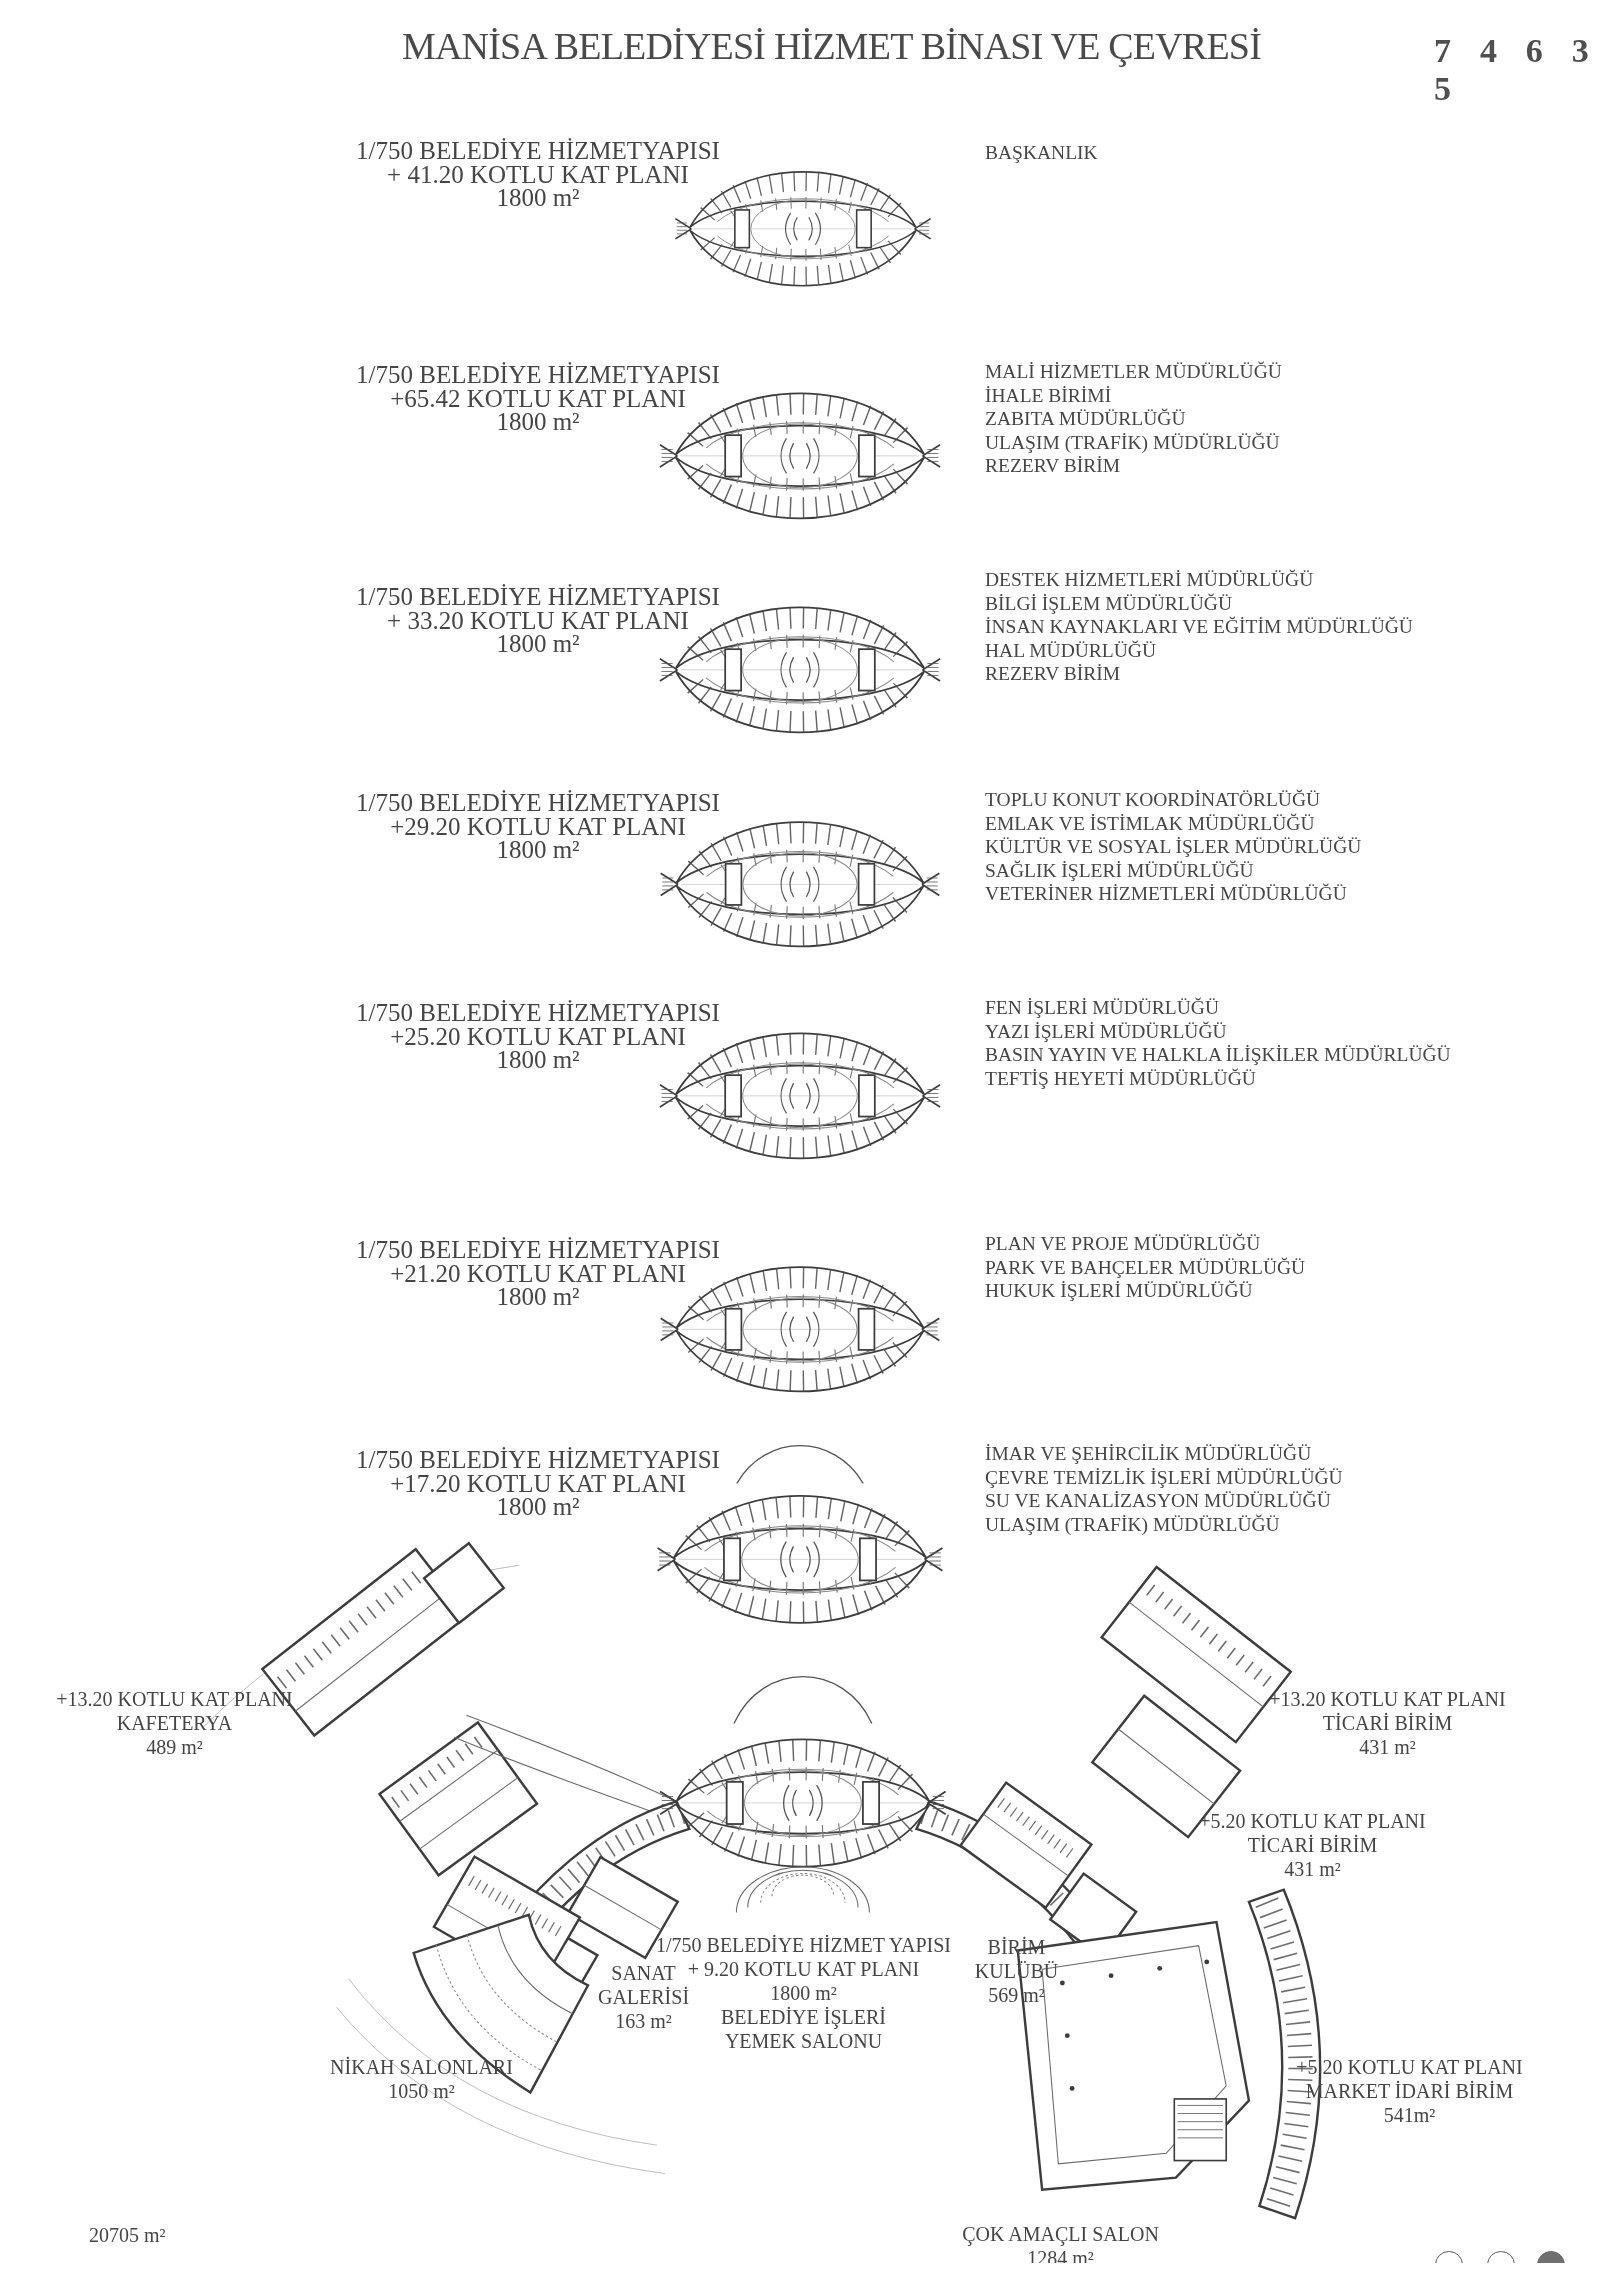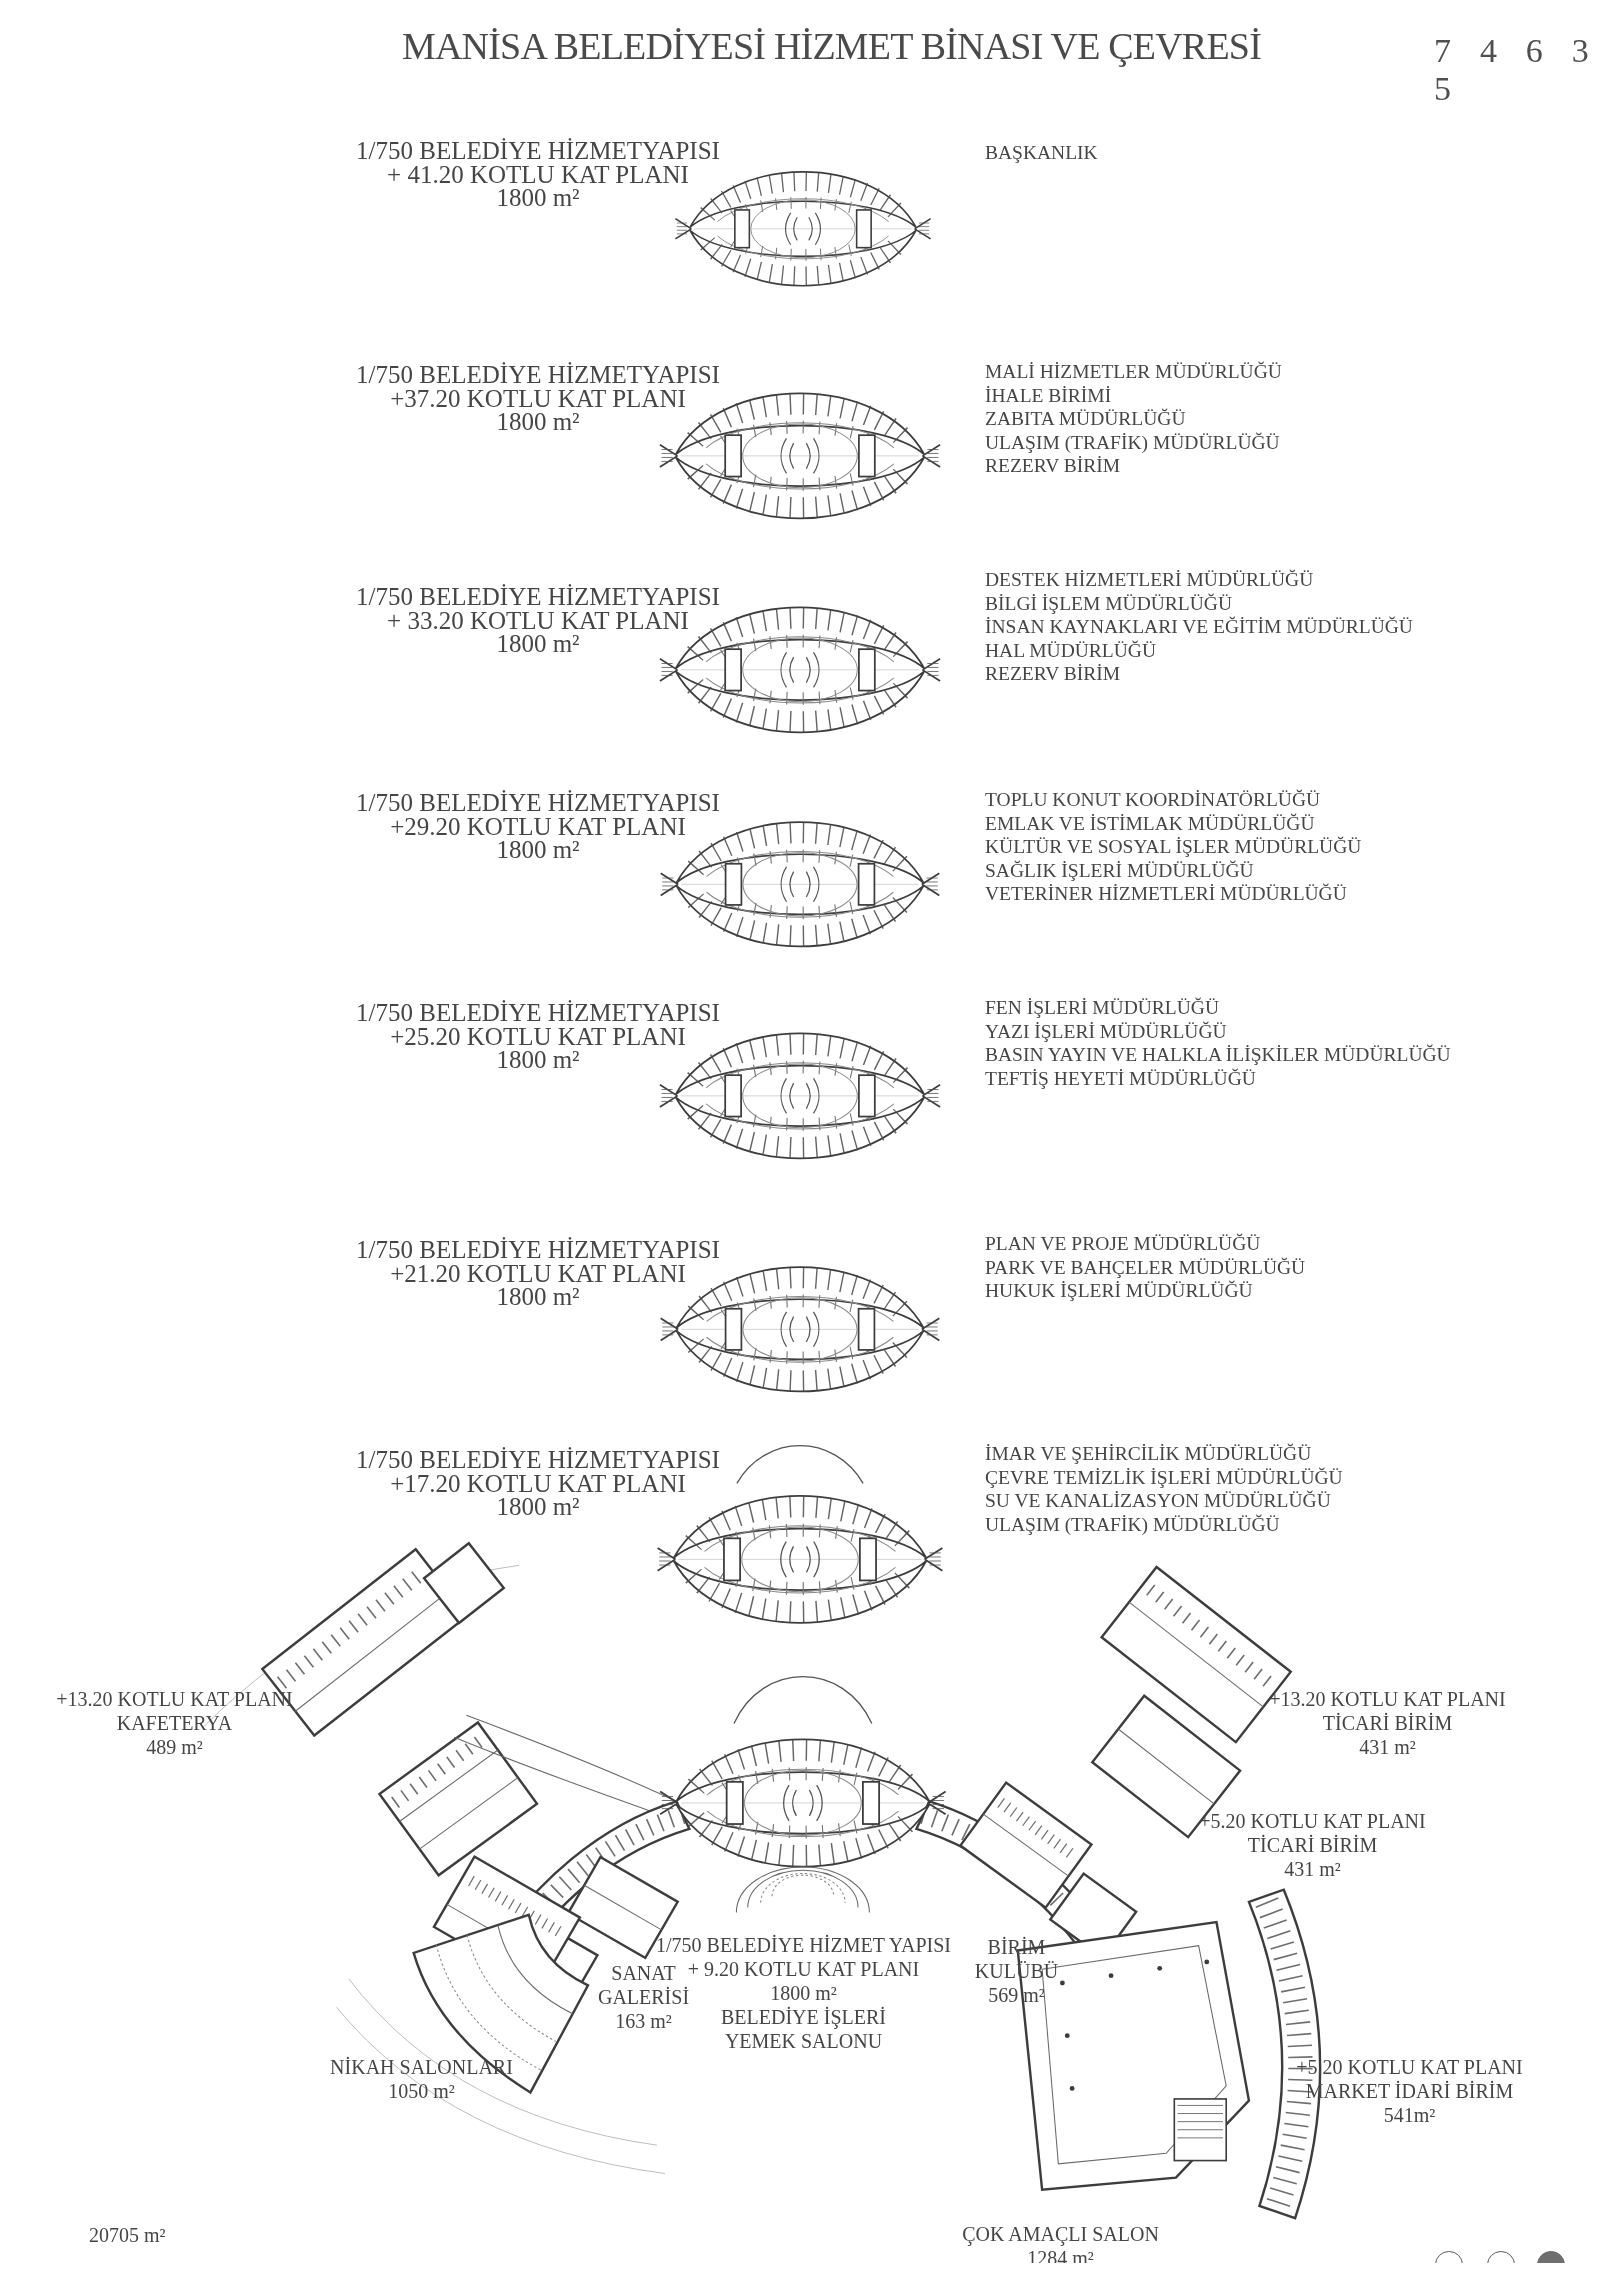--- a/index.html
+++ b/index.html
@@ -1,21 +1,21 @@
 <!DOCTYPE html>
 <html style="font-size:13px"><head>
 <meta charset="utf-8">
 <style>
   html,body{margin:0;padding:0;background:#fff;}
   #board{position:relative;width:1622px;height:2263px;background:#fff;overflow:hidden;
          font-family:"Liberation Serif","DejaVu Serif",serif;color:#454545;}
   .ttl{position:absolute;left:122px;top:24px;width:1419px;text-align:center;
        font-size:38px;line-height:45px;letter-spacing:-0.8px;color:#4a4a4a;}
   .compnum{position:absolute;left:1434px;top:32px;width:186px;font-size:34px;
-       letter-spacing:0.30em;color:#4f4f4f;}
+       letter-spacing:0.30em;color:#4f4f4f;font-weight:bold;}
   .flabel{position:absolute;left:327px;width:422px;text-align:center;
        font-size:25px;line-height:23.5px;}
   .depts{position:absolute;left:985px;width:641px;text-align:left;
        font-size:19.5px;line-height:23.5px;}
   .plan{position:absolute;}
   .slabel{position:absolute;width:357px;text-align:center;font-size:20px;line-height:24px;}
   .total{position:absolute;left:89px;top:2224px;font-size:20px;}
   .dot{position:absolute;width:27.6px;height:27.6px;border-radius:50%;border:1.6px solid #5a5a5a;
        box-sizing:border-box;background:#fff;}
   .dot.filled{background:#6f6f6f;border-color:#686868;}
@@ -82,21 +82,21 @@
   <div class="depts" style="top:141px">
     <div>BAŞKANLIK</div>
     <div></div>
     <div></div>
     <div></div>
     <div></div>
   </div>
 
   <div class="flabel" style="top:363px">
     <div>1/750 BELEDİYE HİZMETYAPISI</div>
-    <div>+37.20 KOTLU KAT PLANI</div>
+    <div>+65.42 KOTLU KAT PLANI</div>
     <div>1800 m²</div>
   </div>
   <svg class="plan" style="left:654px;top:354px;width:292px;height:191px" viewBox="0 0 360 240">
       <use href="#lens"></use>
     </svg>
   <div class="depts" style="top:360px">
     <div>MALİ HİZMETLER MÜDÜRLÜĞÜ</div>
     <div>İHALE BİRİMİ</div>
     <div>ZABITA MÜDÜRLÜĞÜ</div>
     <div>ULAŞIM (TRAFİK) MÜDÜRLÜĞÜ</div>

